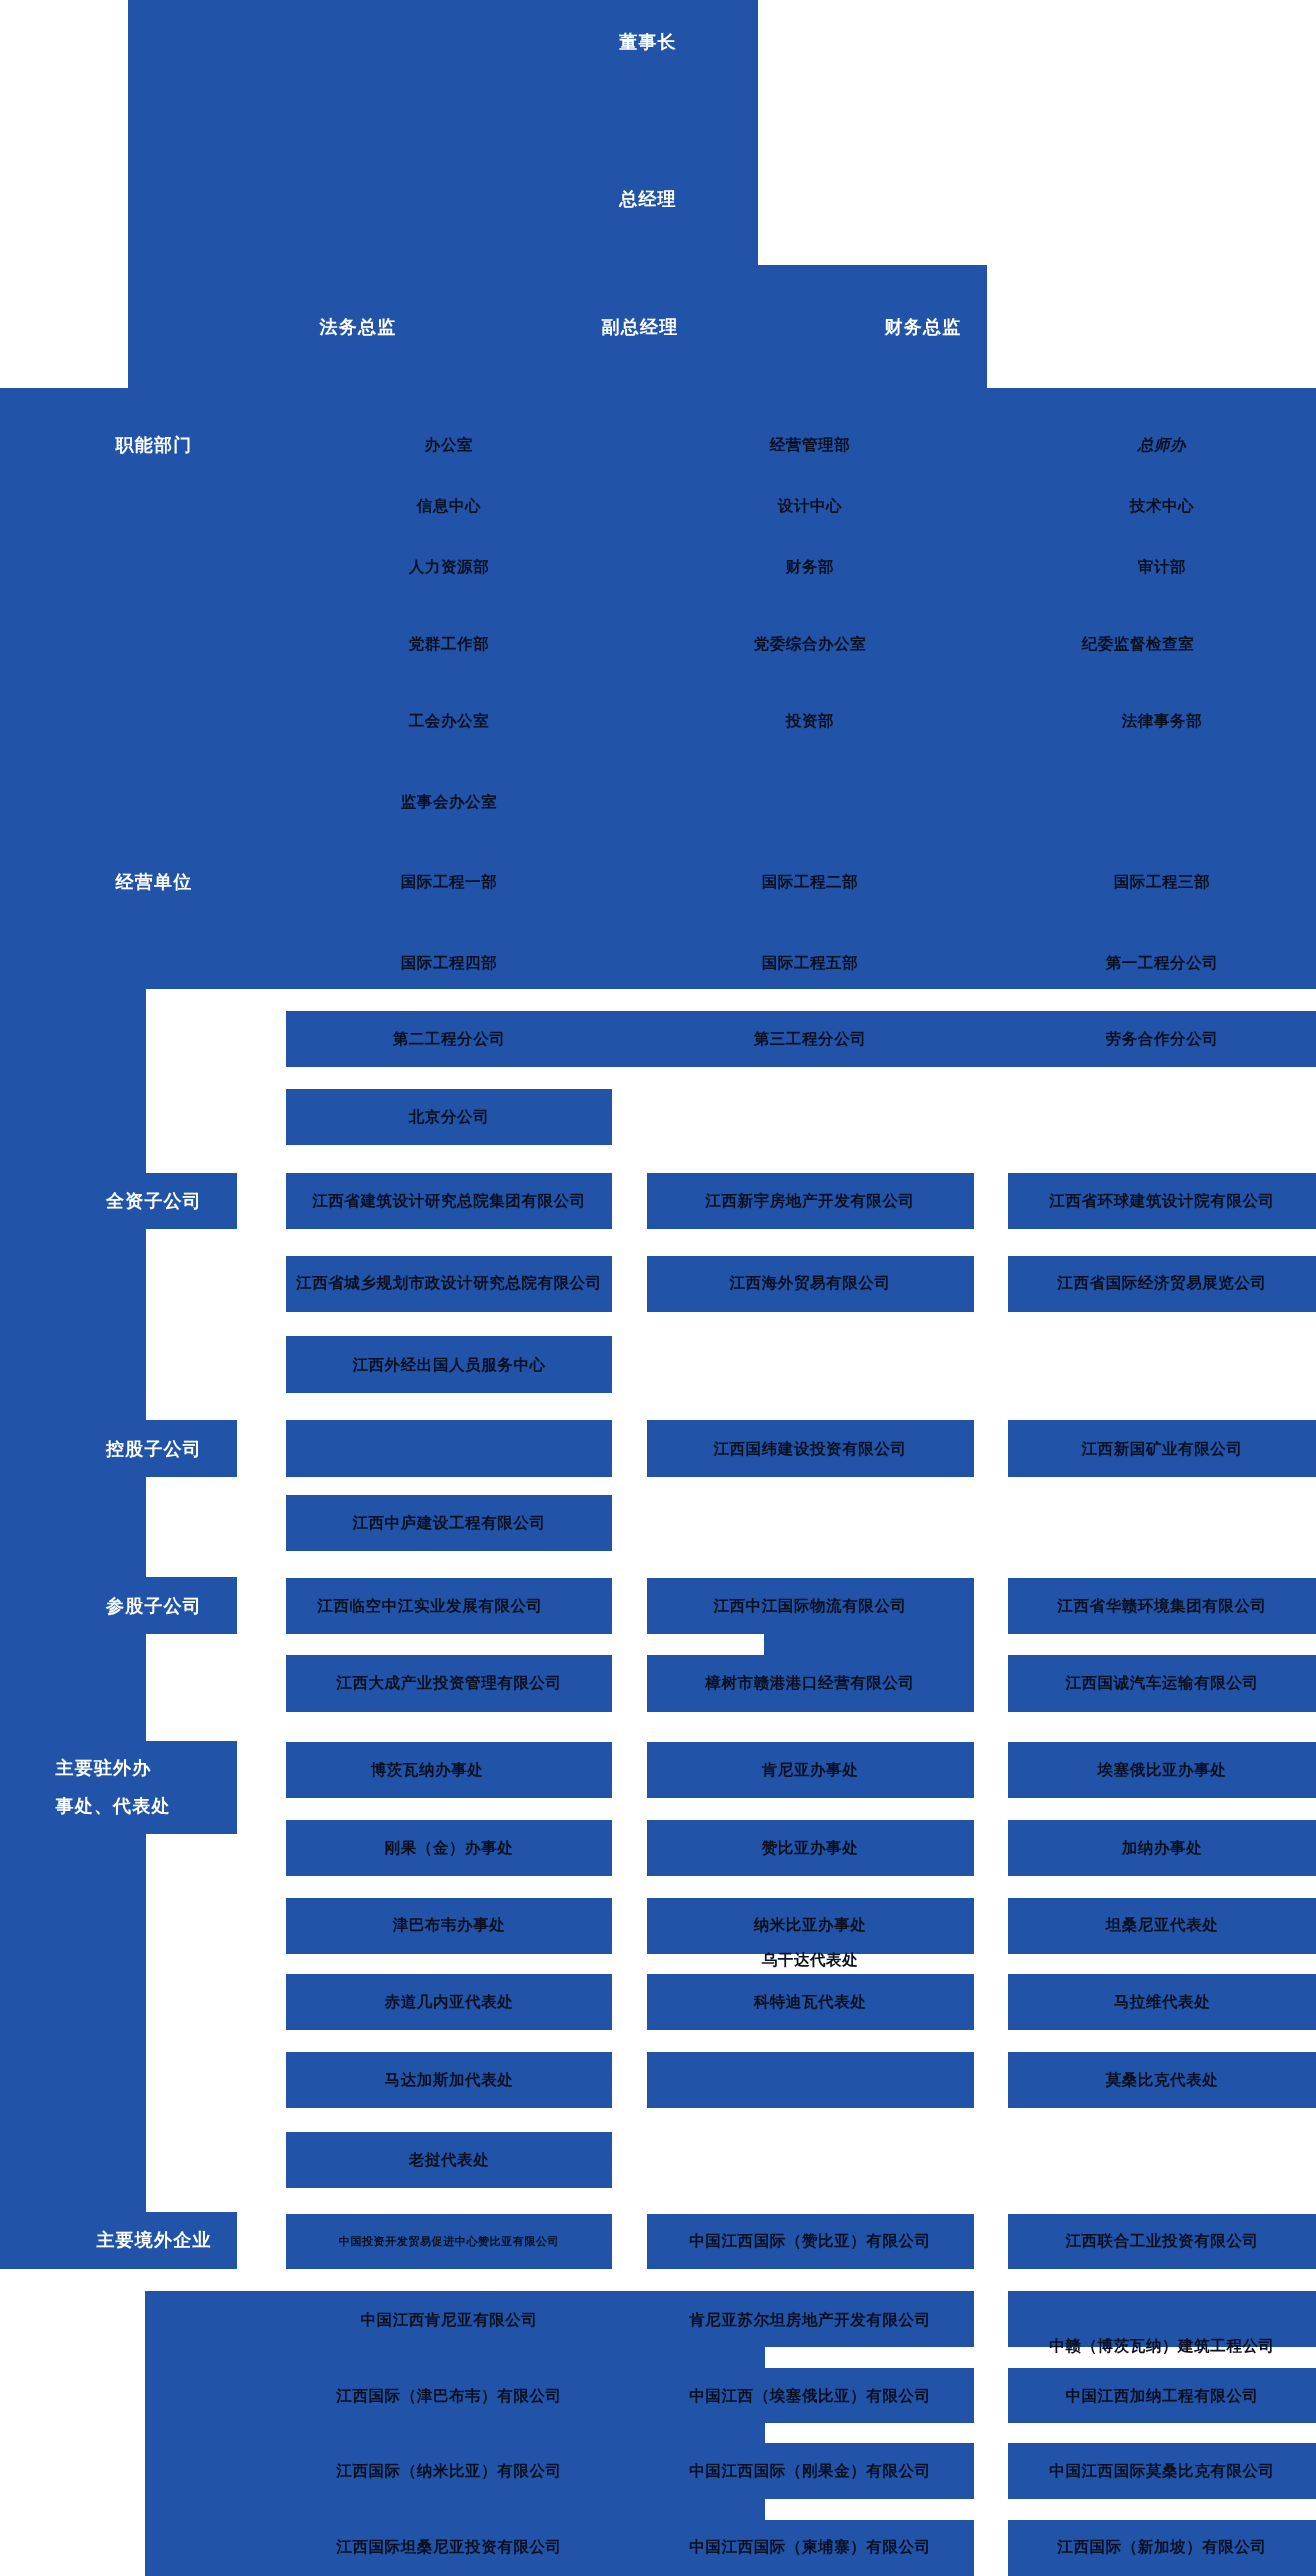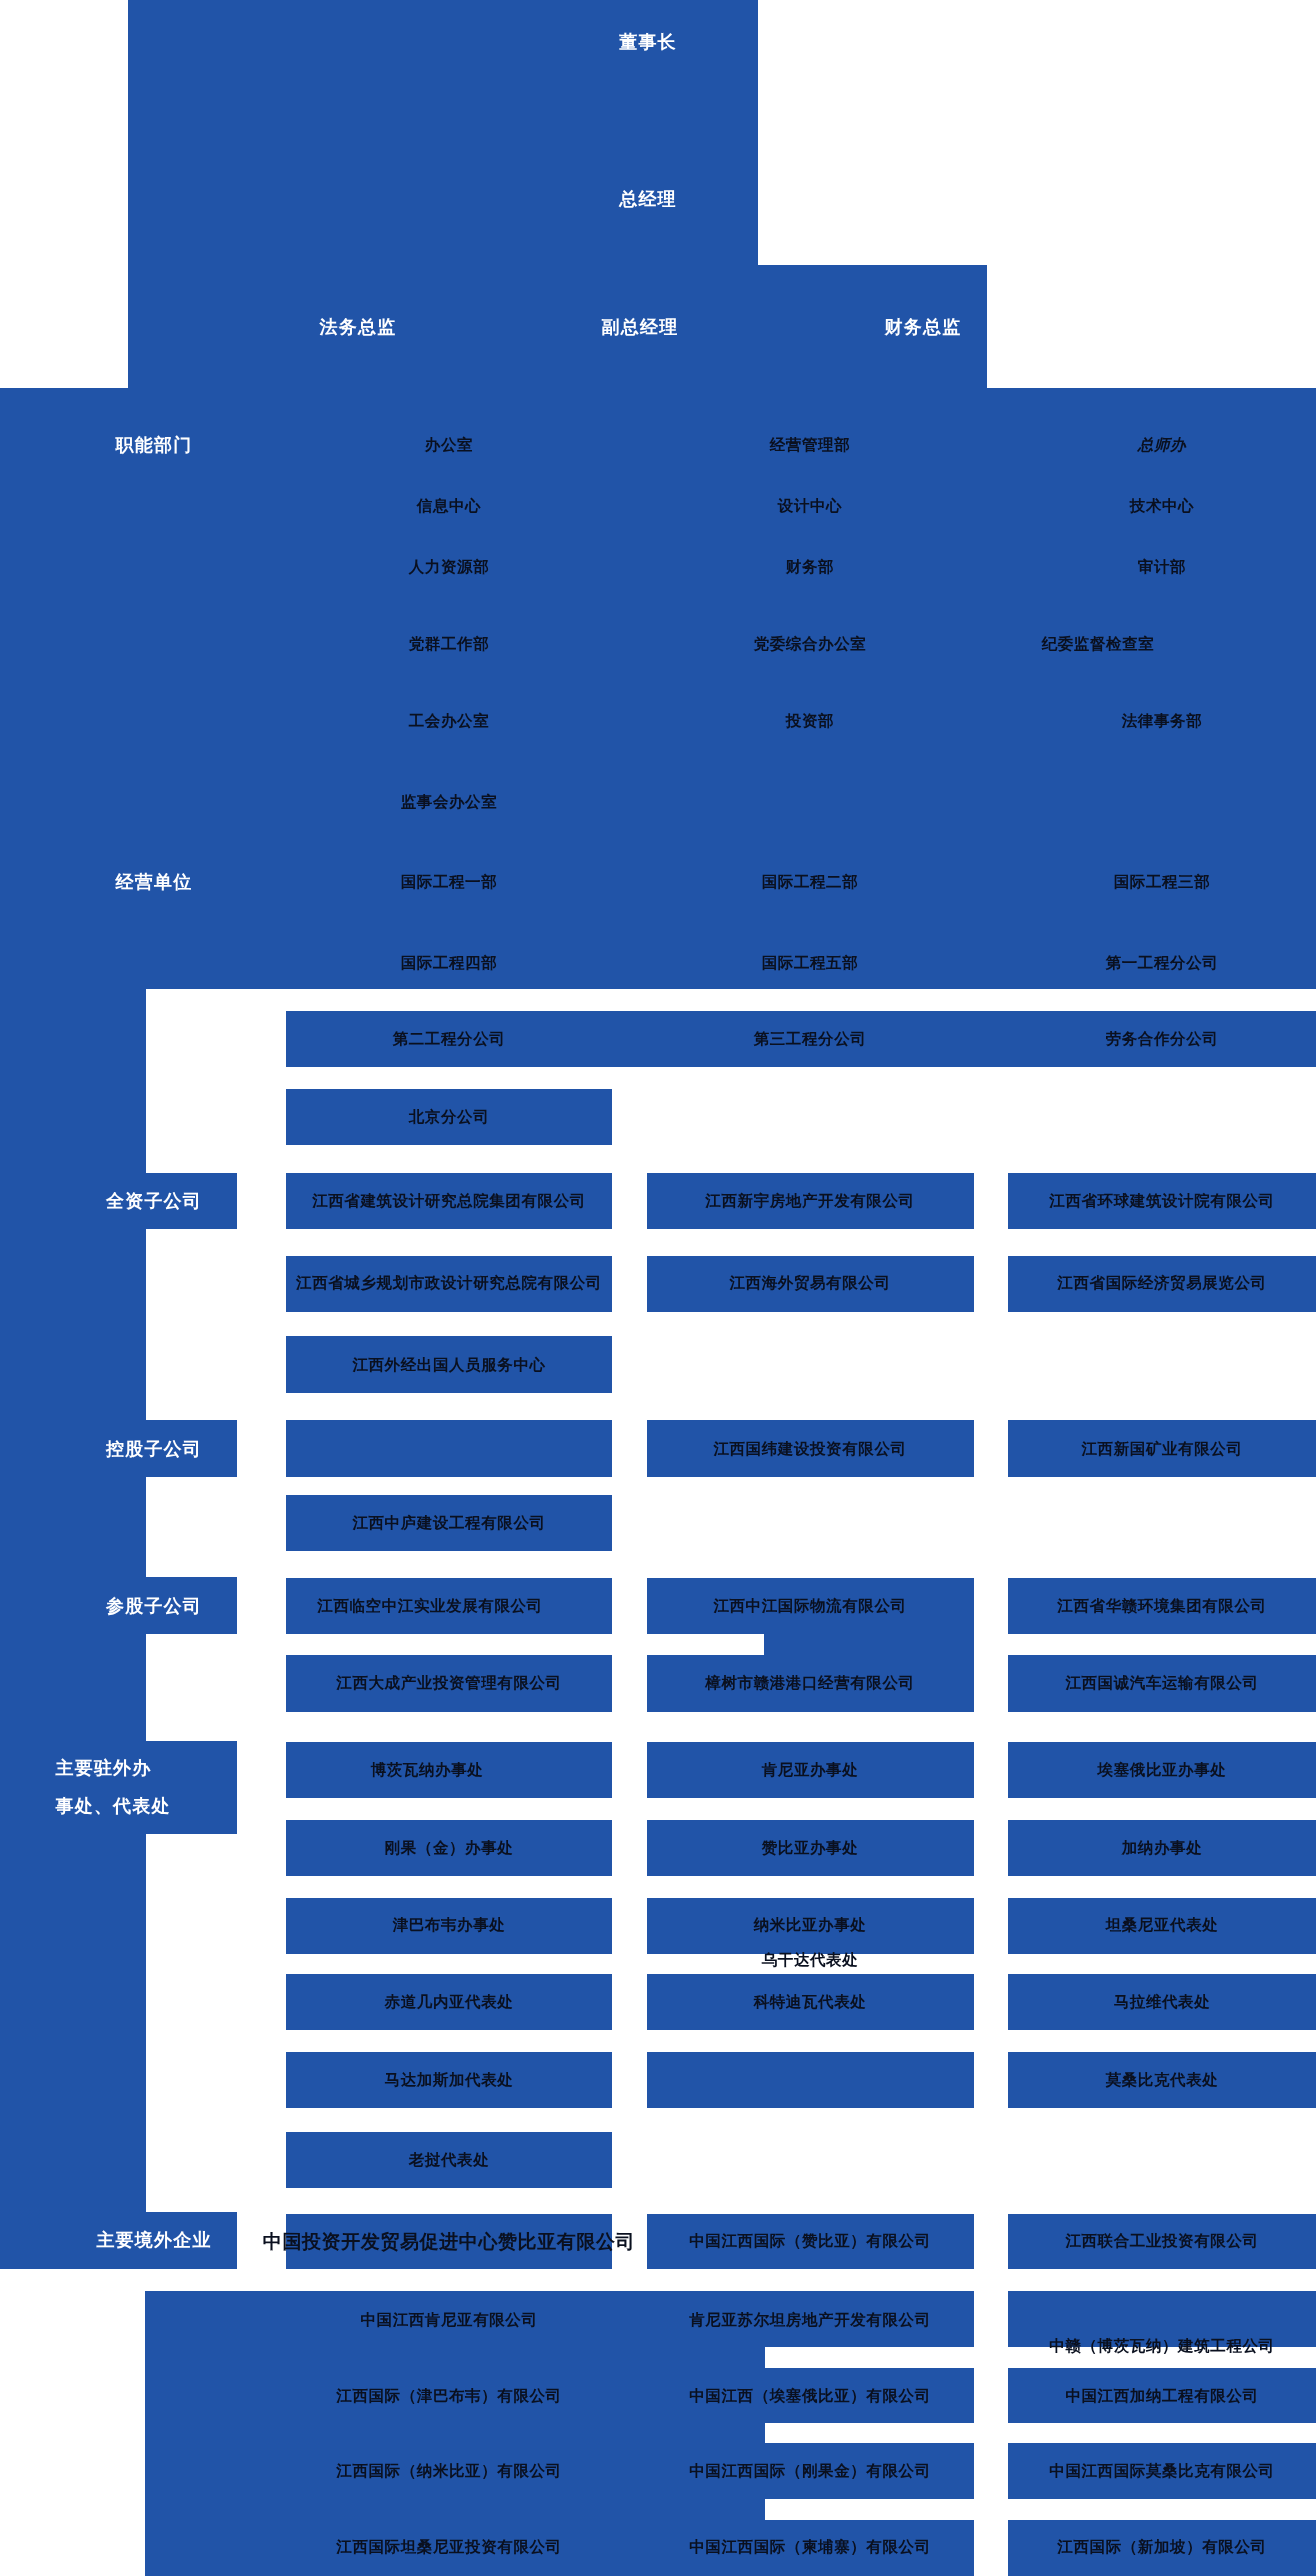--- a/index.html
+++ b/index.html
@@ -2,21 +2,21 @@
 <html style="font-size:9.6px"><head>
 <meta charset="utf-8">
 <style>
   :root{ --blue:#2154a8; --ink:#0a101f; }
   html,body{margin:0;padding:0;background:#fff;}
   #canvas{position:relative;width:1317px;height:2576px;background:#fff;overflow:hidden;
           font-family:"Liberation Sans",sans-serif;}
   .blk{position:absolute;background:var(--blue);}
   .cell{position:absolute;transform:translate(-50%,-50%);white-space:nowrap;
         color:var(--ink);font-size:15.5px;font-weight:700;letter-spacing:0.6px;line-height:1;}
-  .cell.small{font-size:19px;}
+  .cell.small{font-size:11px;}
   .wtext{position:absolute;transform:translate(-50%,-50%);white-space:nowrap;
          color:#fff;font-size:18px;font-weight:700;letter-spacing:1.2px;line-height:1;}
   .wtext.two{white-space:normal;text-align:left;line-height:38px;width:197px;}
 </style>
 </head>
 <body>
 
 <div id="canvas">
 
   <div class="blk" style="left:128px;top:0;width:630px;height:265px;"></div>
@@ -54,21 +54,21 @@
     <div class="cell" style="left: 810px; top: 445px;">经营管理部</div>
     <div class="cell" style="left: 1162px; top: 445px; font-style: italic;">总师办</div>
     <div class="cell" style="left: 449px; top: 506px;">信息中心</div>
     <div class="cell" style="left: 810px; top: 506px;">设计中心</div>
     <div class="cell" style="left: 1162px; top: 506px;">技术中心</div>
     <div class="cell" style="left: 449px; top: 567px;">人力资源部</div>
     <div class="cell" style="left: 810px; top: 567px;">财务部</div>
     <div class="cell" style="left: 1162px; top: 567px;">审计部</div>
     <div class="cell" style="left: 449px; top: 644px;">党群工作部</div>
     <div class="cell" style="left: 810px; top: 644px;">党委综合办公室</div>
-    <div class="cell" style="left: 1098px; top: 644px;">纪委监督检查室</div>
+    <div class="cell" style="left: 1138px; top: 644px;">纪委监督检查室</div>
     <div class="cell" style="left: 449px; top: 721px;">工会办公室</div>
     <div class="cell" style="left: 810px; top: 721px;">投资部</div>
     <div class="cell" style="left: 1162px; top: 721px;">法律事务部</div>
     <div class="cell" style="left: 449px; top: 802px;">监事会办公室</div>
     <div class="cell" style="left: 449px; top: 882px;">国际工程一部</div>
     <div class="cell" style="left: 810px; top: 882px;">国际工程二部</div>
     <div class="cell" style="left: 1162px; top: 882px;">国际工程三部</div>
     <div class="cell" style="left: 449px; top: 963px;">国际工程四部</div>
     <div class="cell" style="left: 810px; top: 963px;">国际工程五部</div>
     <div class="cell" style="left: 1162px; top: 963px;">第一工程分公司</div>

